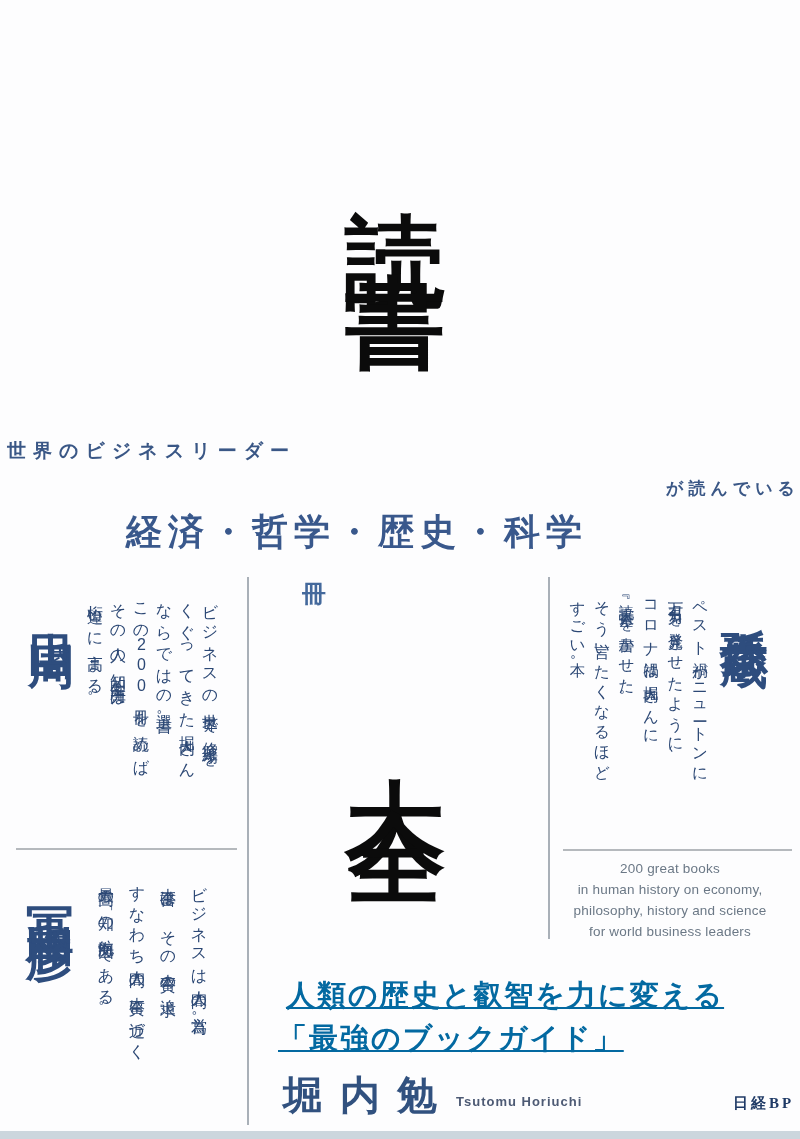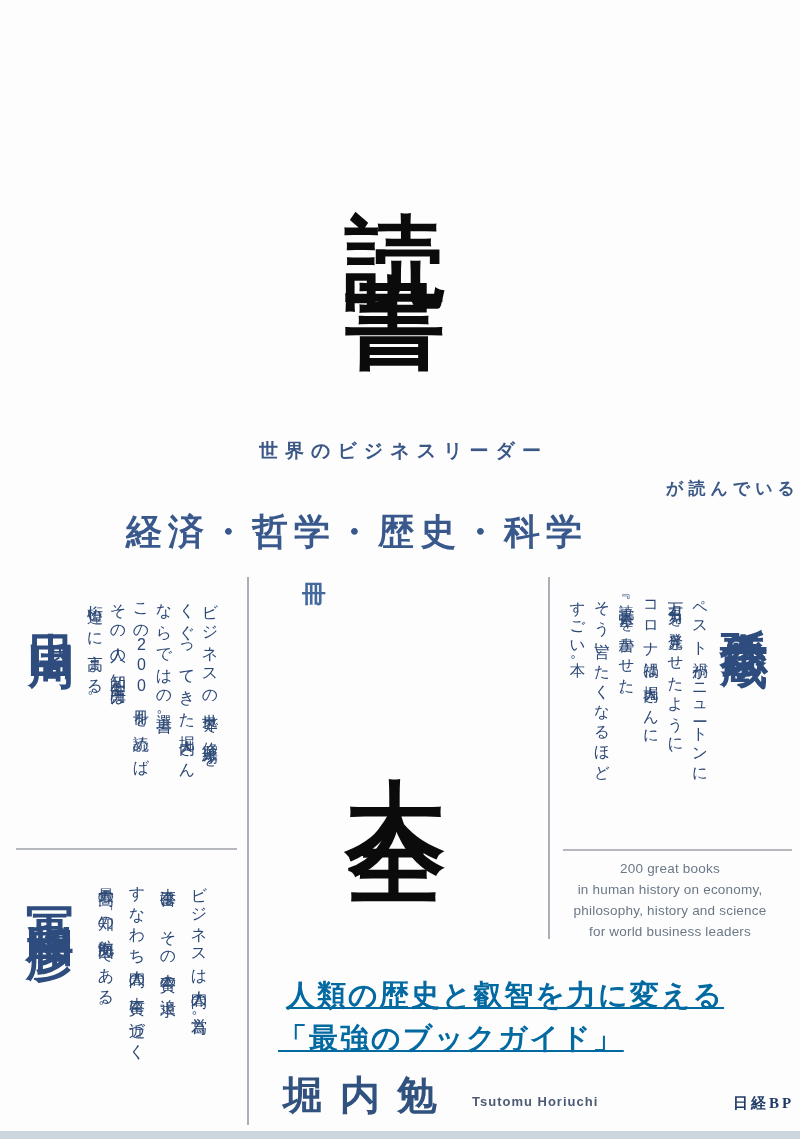--- a/index.html
+++ b/index.html
@@ -22,21 +22,21 @@
     color:#0b0b0b;
     line-height:1;
     left:397px;
     transform:translateX(-50%);
   }
   .title-top { top:128px; letter-spacing:64px; }
   .title-bottom { top:696px; letter-spacing:32px; }
 
   
   .subtitle1 {
-    top:438px; left:0; width:800px; text-align:center;
+    top:438px; left:0; width:800px; text-align:left;
     font-size:19px; font-weight:600; letter-spacing:7px; text-indent:7px;
     color:#3a5786;
   }
   .subtitle2 {
     top:477px; left:0; width:800px; text-align:right;
     font-size:17px; font-weight:600; letter-spacing:5px; text-indent:5px;
     color:#3a5786;
   }
   .genre-line {
     top:508px; left:0; width:708px; text-align:center;
@@ -114,21 +114,21 @@
 
   
   .author-row { top:1074px; left:283px; display:flex; align-items:flex-start; }
   .author-name {
     font-family:"Liberation Serif", serif;
     font-size:40px; font-weight:600; letter-spacing:17px;
     color:#31517f; line-height:1.1;
   }
   .author-romaji {
     font-size:13px; font-weight:bold; letter-spacing:1px;
-    color:#4d5a74; margin-top:20px; margin-left:18px;
+    color:#4d5a74; margin-top:20px; margin-left:2px;
   }
   .publisher {
     top:1094px; left:733px;
     font-size:15px; font-weight:600; letter-spacing:3px;
     color:#1f3a66;
     font-family:Liberation Serif, serif;
   }
 
   .bottom-bar { top:1131px; left:0; width:800px; height:8px; background:#ccd6dd; }
 </style>

